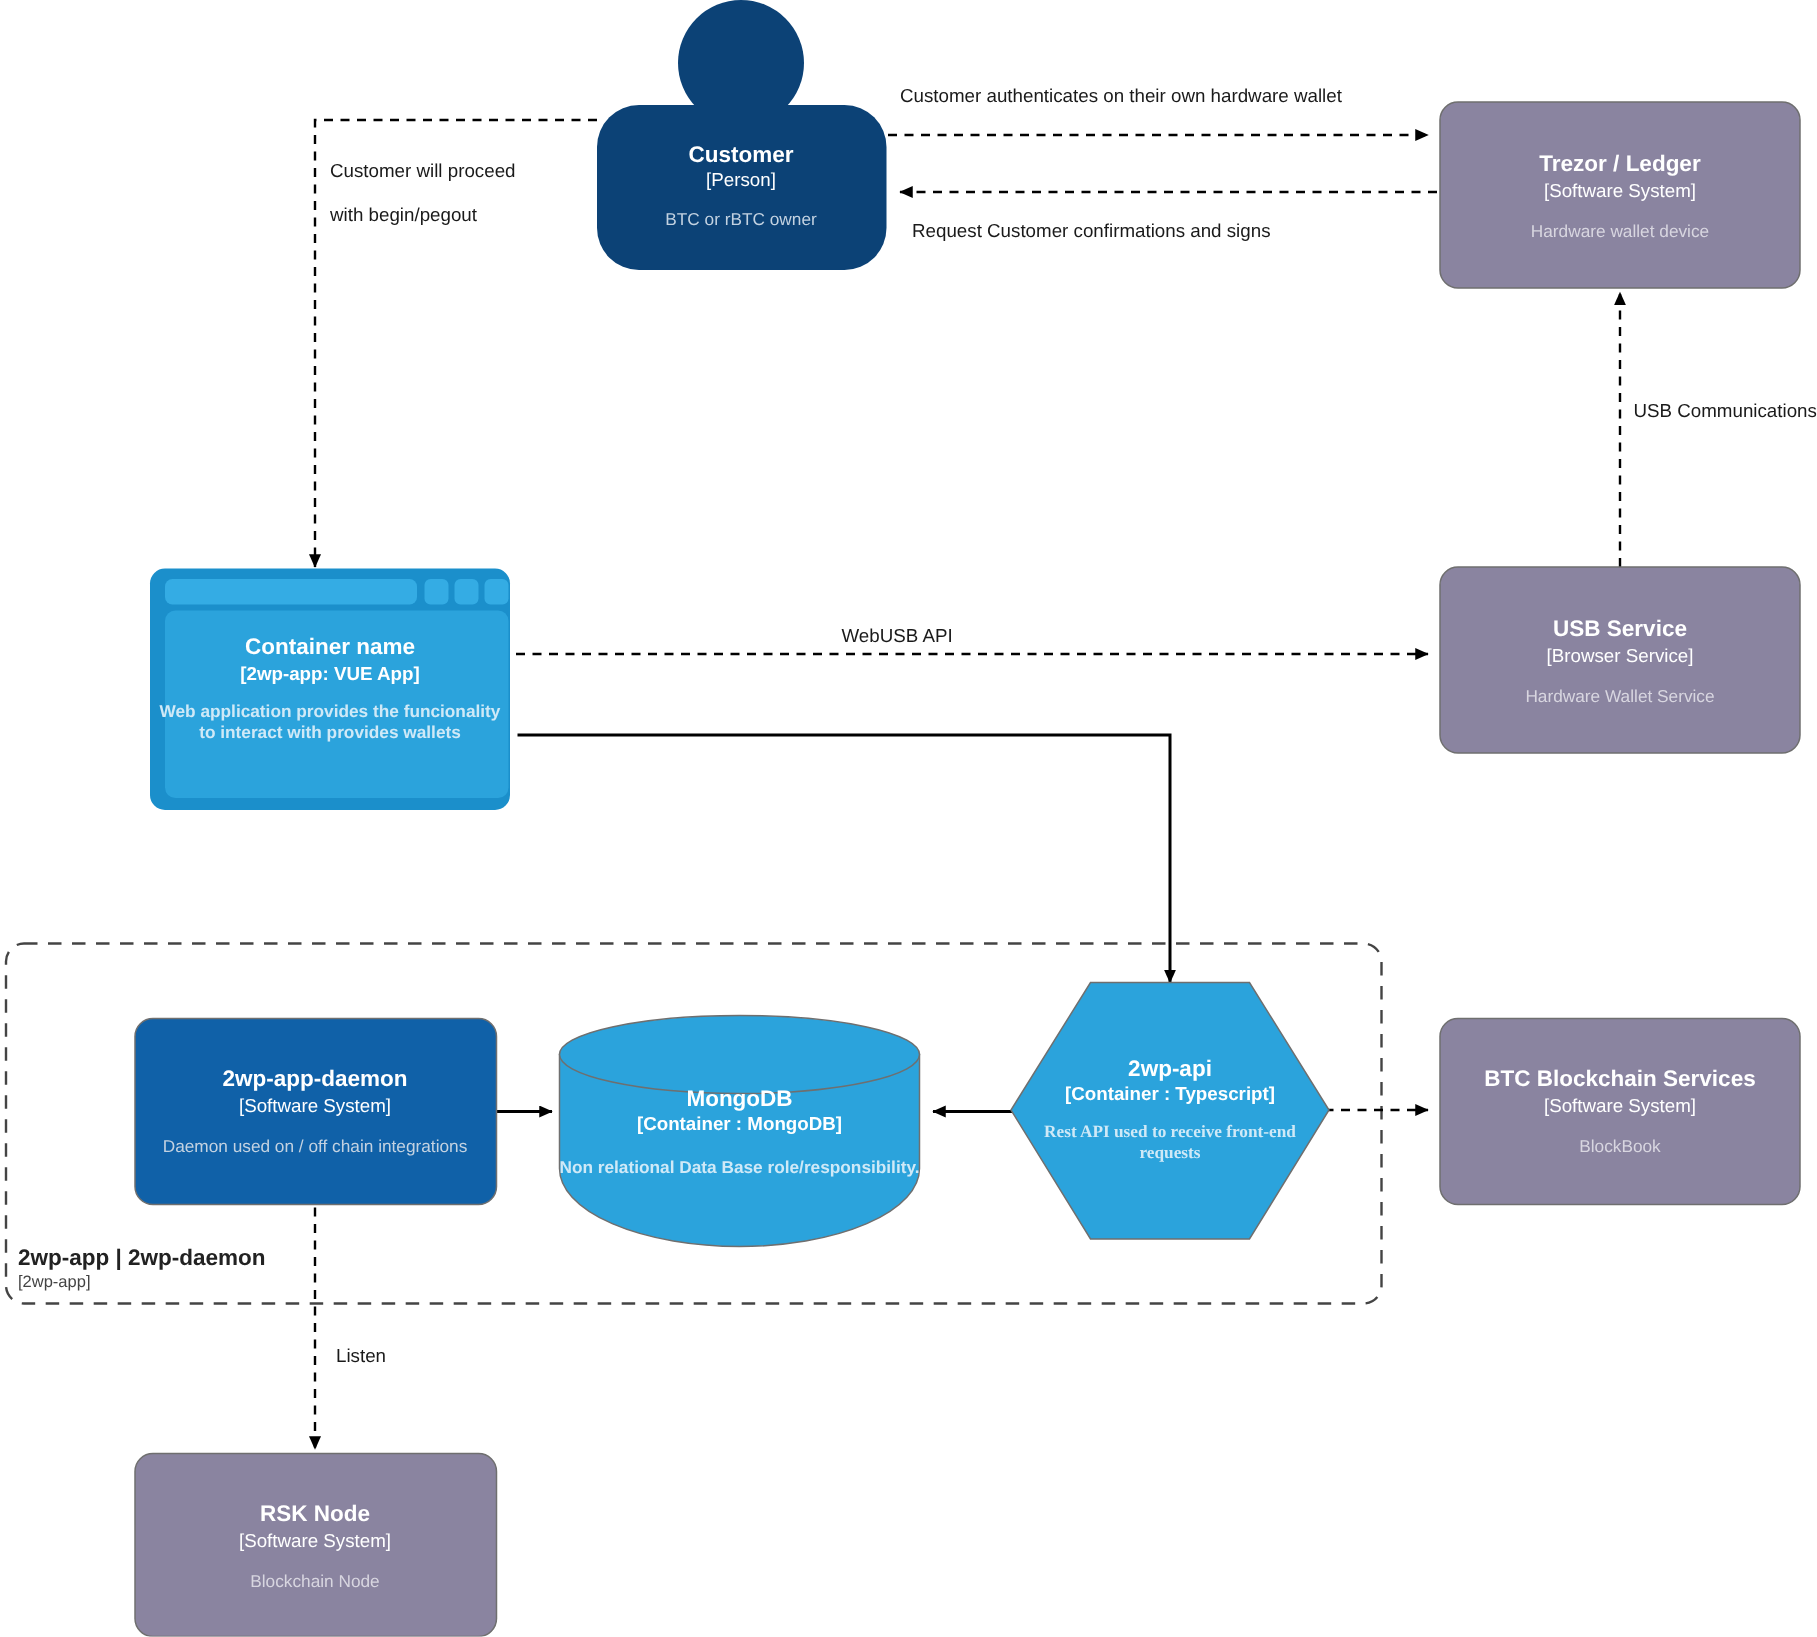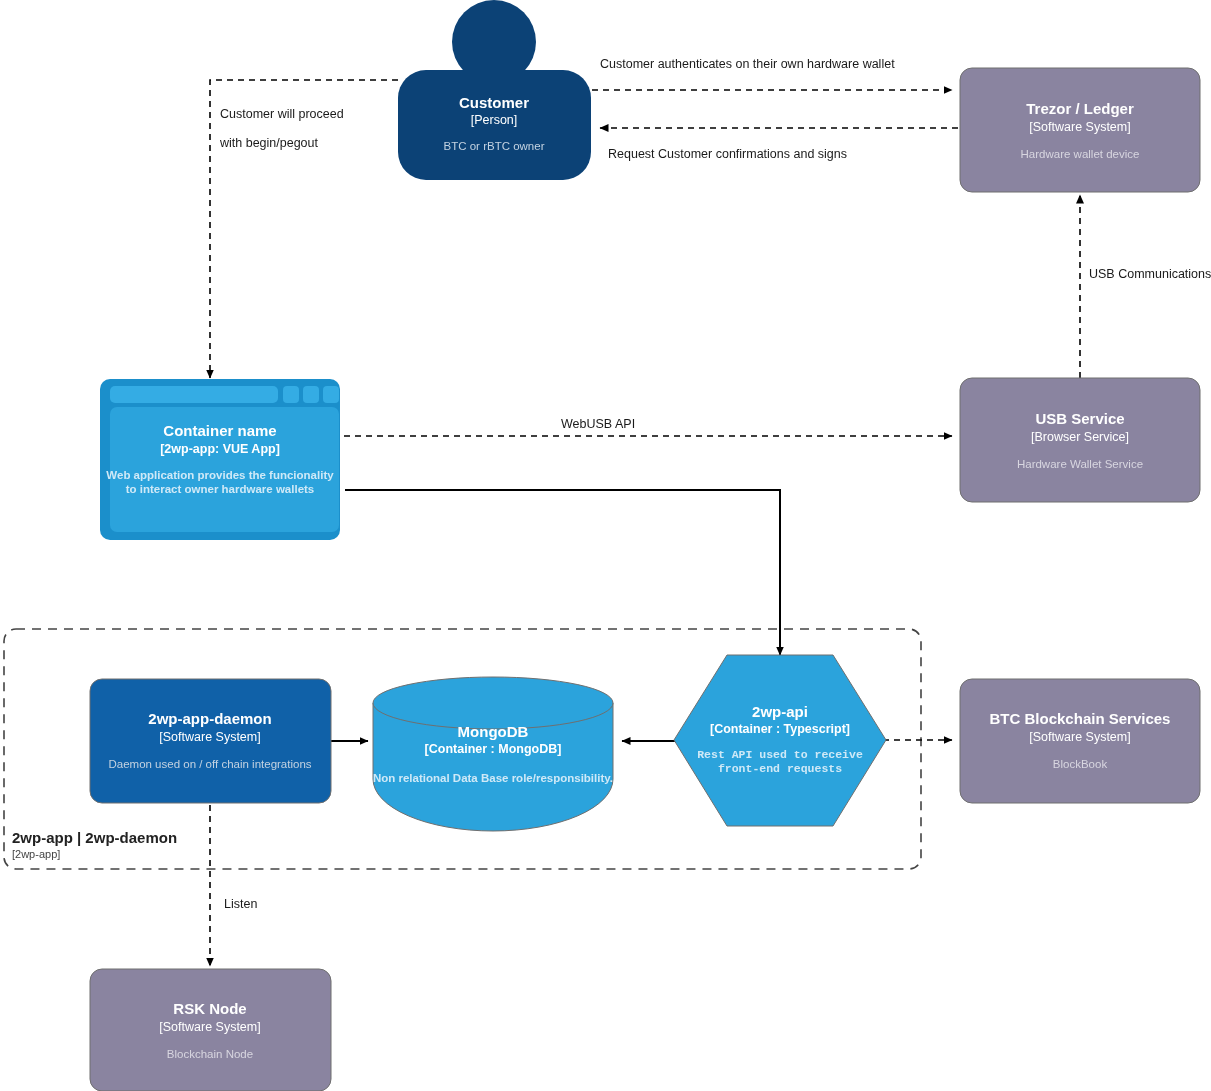--- a/index.html
+++ b/index.html
@@ -180,21 +180,21 @@
   <g>
     <rect x="100" y="379" width="240" height="161" rx="10" ry="10" fill="#1B8FCB"></rect>
     <rect x="110" y="386" width="168" height="17" rx="5" ry="5" fill="#34ACE4"></rect>
     <rect x="283" y="386" width="16" height="17" rx="4" ry="4" fill="#34ACE4"></rect>
     <rect x="303" y="386" width="16" height="17" rx="4" ry="4" fill="#34ACE4"></rect>
     <rect x="323" y="386" width="16" height="17" rx="4" ry="4" fill="#34ACE4"></rect>
     <rect x="110" y="407" width="229" height="125" rx="7" ry="7" fill="#2BA3DC"></rect>
     <text class="node-title" x="220" y="436" text-anchor="middle">Container name</text>
     <text class="node-type-bold" x="220" y="453" text-anchor="middle">[2wp-app: VUE App]</text>
     <foreignObject x="104" y="468" width="232" height="56">
-      <div xmlns="http://www.w3.org/1999/xhtml" style="font-family:'Liberation Sans',sans-serif;font-size:11.5px;font-weight:bold;color:#cfe9f7;text-align:center;line-height:14px;">Web application provides the funcionality to interact owner hardware wallets</div>
+      <div xmlns="http://www.w3.org/1999/xhtml" style="font-family:'Liberation Sans',sans-serif;font-size:11.5px;font-weight:bold;color:#cfe9f7;text-align:center;line-height:14px;">Web application provides the funcionality to interact with provides wallets</div>
     </foreignObject>
   </g>
 
   <g>
     <rect class="shape-stroke" x="960" y="378" width="240" height="124" rx="12" ry="12" fill="#8A84A0"></rect>
     <text class="node-title" x="1080" y="424" text-anchor="middle">USB Service</text>
     <text class="node-type" x="1080" y="441" text-anchor="middle">[Browser Service]</text>
     <text class="node-desc" x="1080" y="468" text-anchor="middle">Hardware Wallet Service</text>
   </g>
 
@@ -211,21 +211,21 @@
     <text class="node-title" x="493" y="737" text-anchor="middle">MongoDB</text>
     <text class="node-type-bold" x="493" y="753" text-anchor="middle">[Container : MongoDB]</text>
     <text class="node-desc-blue" x="493" y="782" text-anchor="middle">Non relational Data Base role/responsibility.</text>
   </g>
 
   <g>
     <path d="M727,655 L833,655 L886,740 L833,826 L727,826 L674,740 Z" fill="#2BA3DC" stroke="#6f6f6f" stroke-width="1"></path>
     <text class="node-title" x="780" y="717" text-anchor="middle">2wp-api</text>
     <text class="node-type-bold" x="780" y="733" text-anchor="middle">[Container : Typescript]</text>
     <foreignObject x="680" y="748" width="200" height="44">
-      <div xmlns="http://www.w3.org/1999/xhtml" style="font-family:Liberation Mono, monospace;font-size:11.5px;font-weight:bold;color:#cfe9f7;text-align:center;line-height:14px;">Rest API used to receive front-end requests</div>
+      <div xmlns="http://www.w3.org/1999/xhtml" style="font-family:Liberation Serif, serif;font-size:11.5px;font-weight:bold;color:#cfe9f7;text-align:center;line-height:14px;">Rest API used to receive front-end requests</div>
     </foreignObject>
   </g>
 
   <g>
     <rect class="shape-stroke" x="960" y="679" width="240" height="124" rx="12" ry="12" fill="#8A84A0"></rect>
     <text class="node-title" x="1080" y="724" text-anchor="middle">BTC Blockchain Services</text>
     <text class="node-type" x="1080" y="741" text-anchor="middle">[Software System]</text>
     <text class="node-desc" x="1080" y="768" text-anchor="middle">BlockBook</text>
   </g>
 

